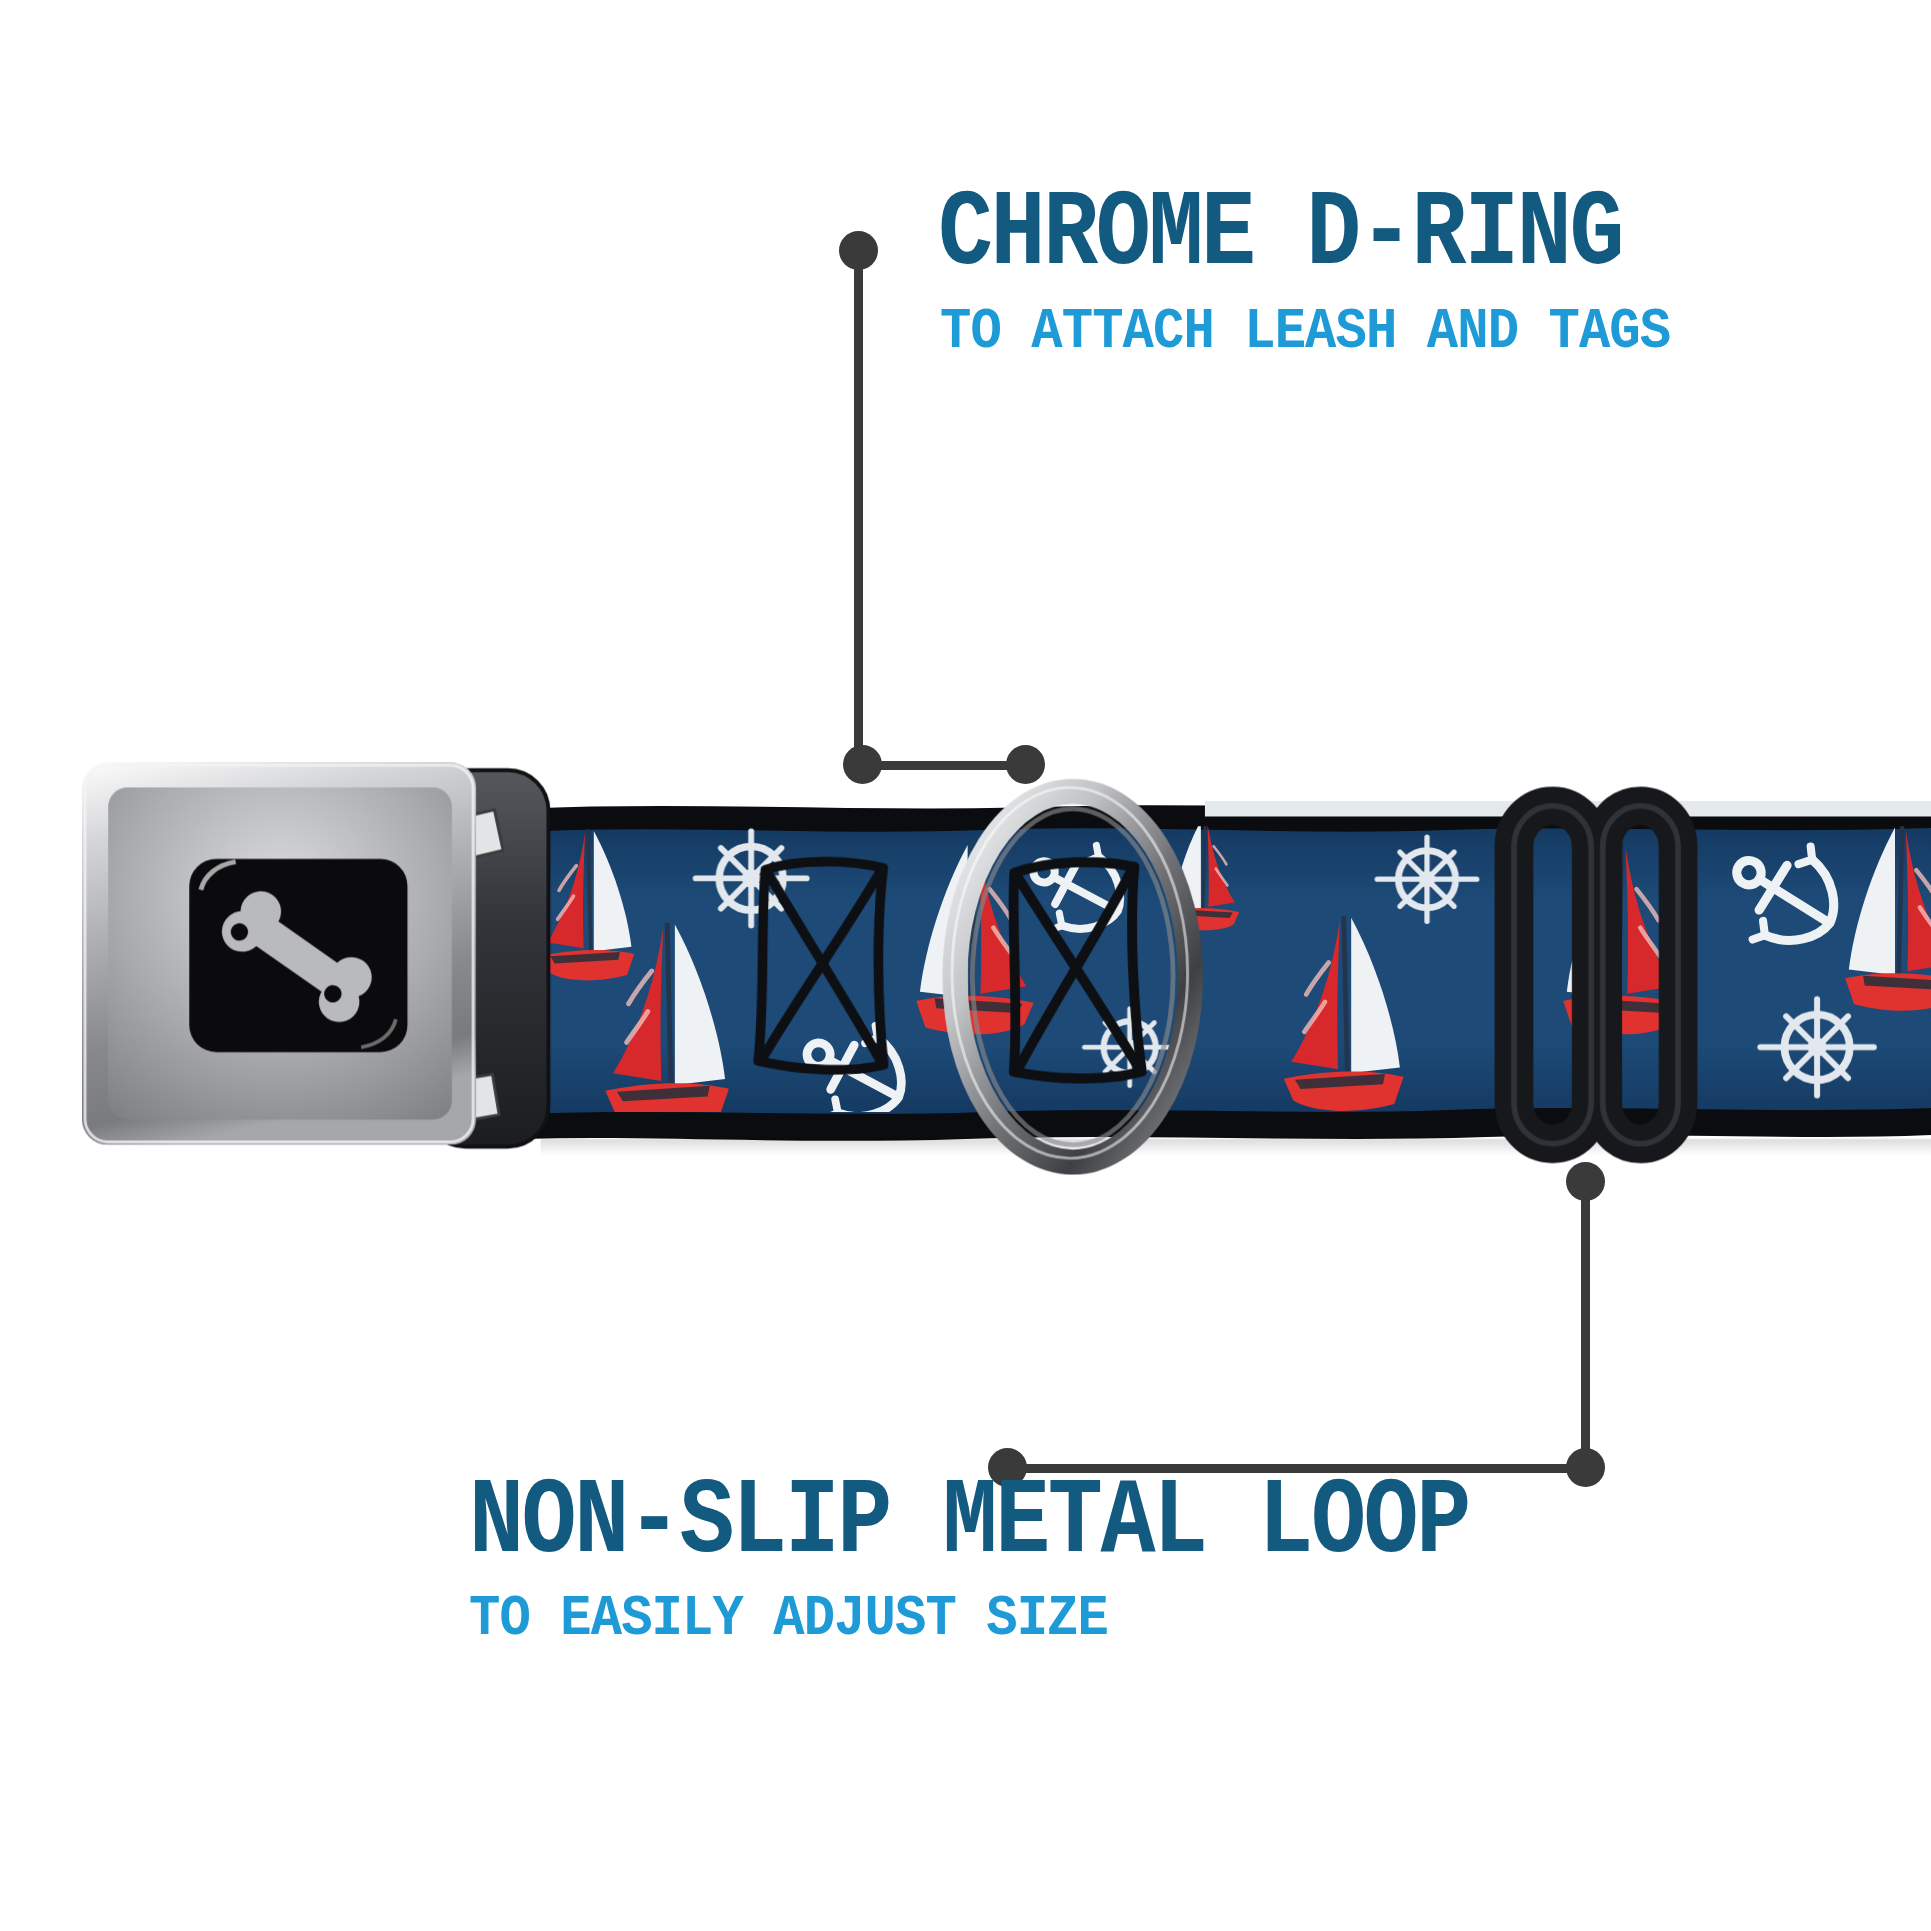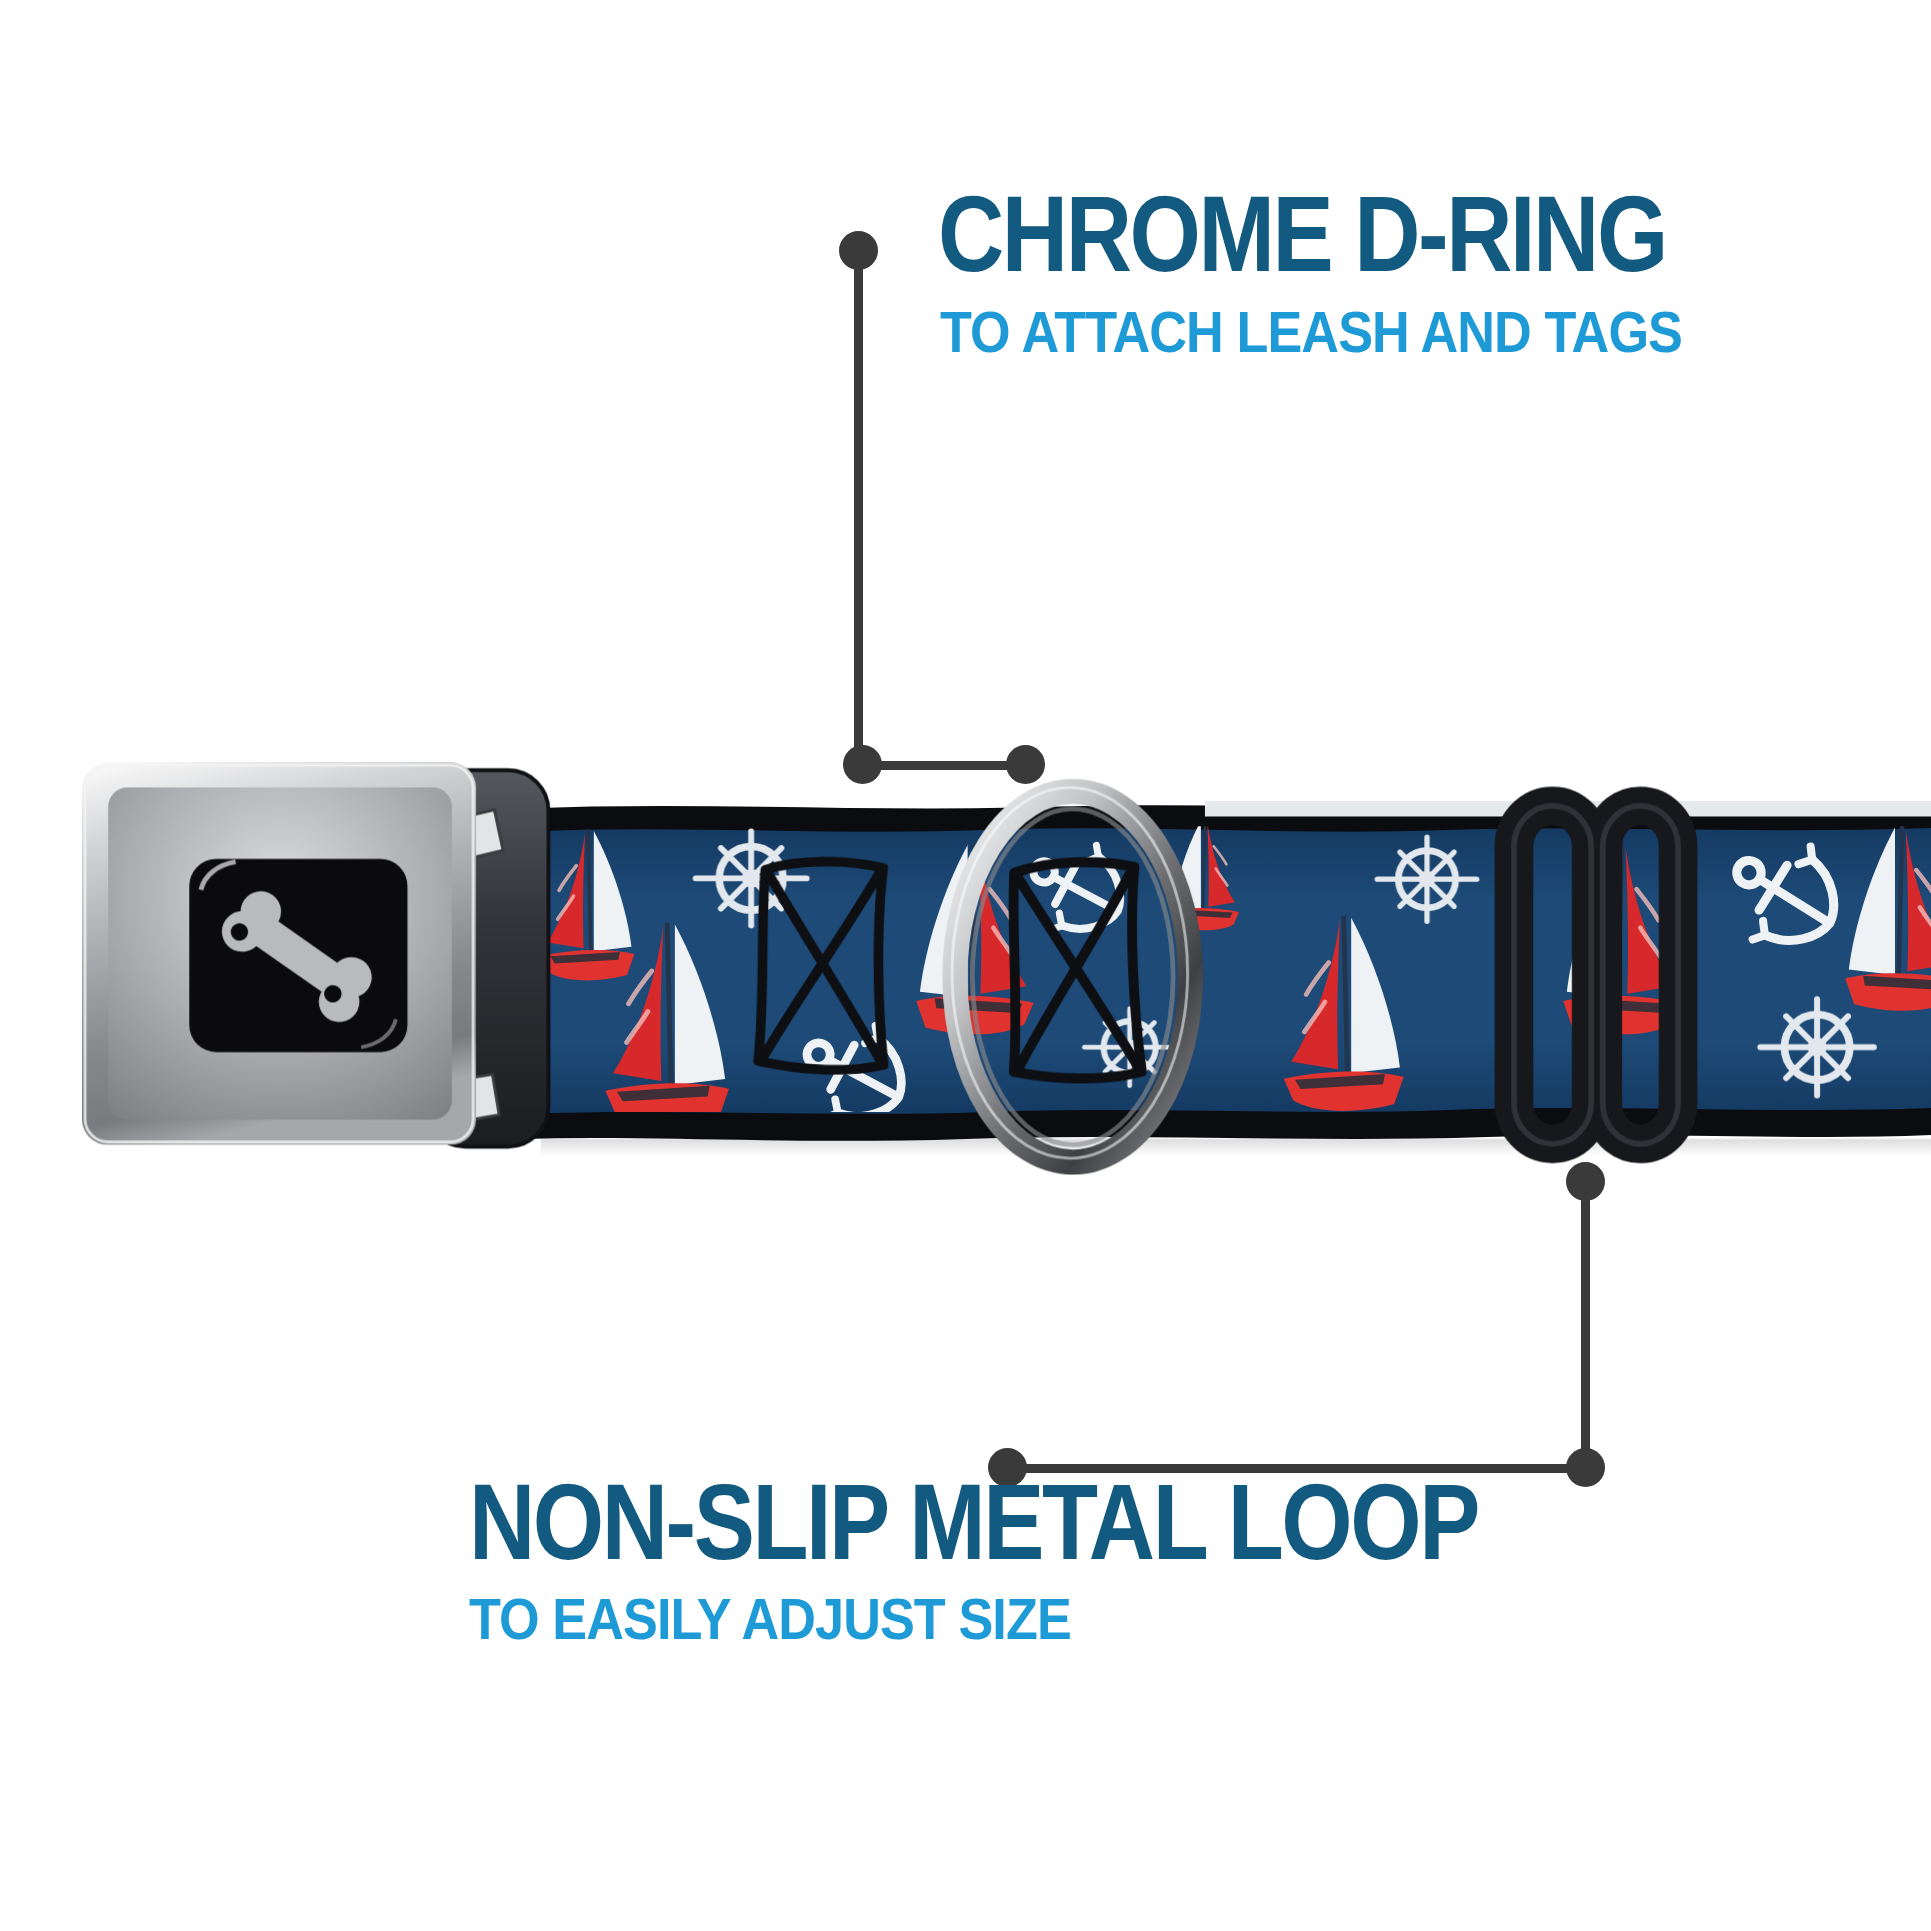--- a/index.html
+++ b/index.html
@@ -1,19 +1,19 @@
 <!DOCTYPE html>
 <html style="--title-blue: #135a80; --subtitle-blue: #1e9bd7; --callout-gray: #3a3a3a; --belt-navy: #1c4470; --belt-edge-black: #0a0c10; --motif-white: #eef2f5; --sail-red: #d7282c; --hull-red: #e0322f; --slider-black: #17181b; --bone-gray: #b9babc; --buckle-inset-black: #0b0b0d; --chrome-light: #f6f7f8; --chrome-dark: #77787b;"><head>
 <meta charset="utf-8">
 <style>
   html,body{margin:0;padding:0;background:#ffffff;}
   .canvas{
     position:relative;width:1931px;height:1699px;overflow:hidden;
     background:#ffffff;
-    font-family:Liberation Sans, sans-serif;
+    font-family:Liberation Mono, monospace;
   }
   
   .callout-title{
     position:absolute;margin:0;white-space:nowrap;
     font-weight:700;font-size:108px;line-height:1;
     letter-spacing:-2.9px;color:var(--title-blue,#135a80);
     transform:scaleX(0.85);transform-origin:0 0;
   }
   .callout-sub{
     position:absolute;margin:0;white-space:nowrap;

